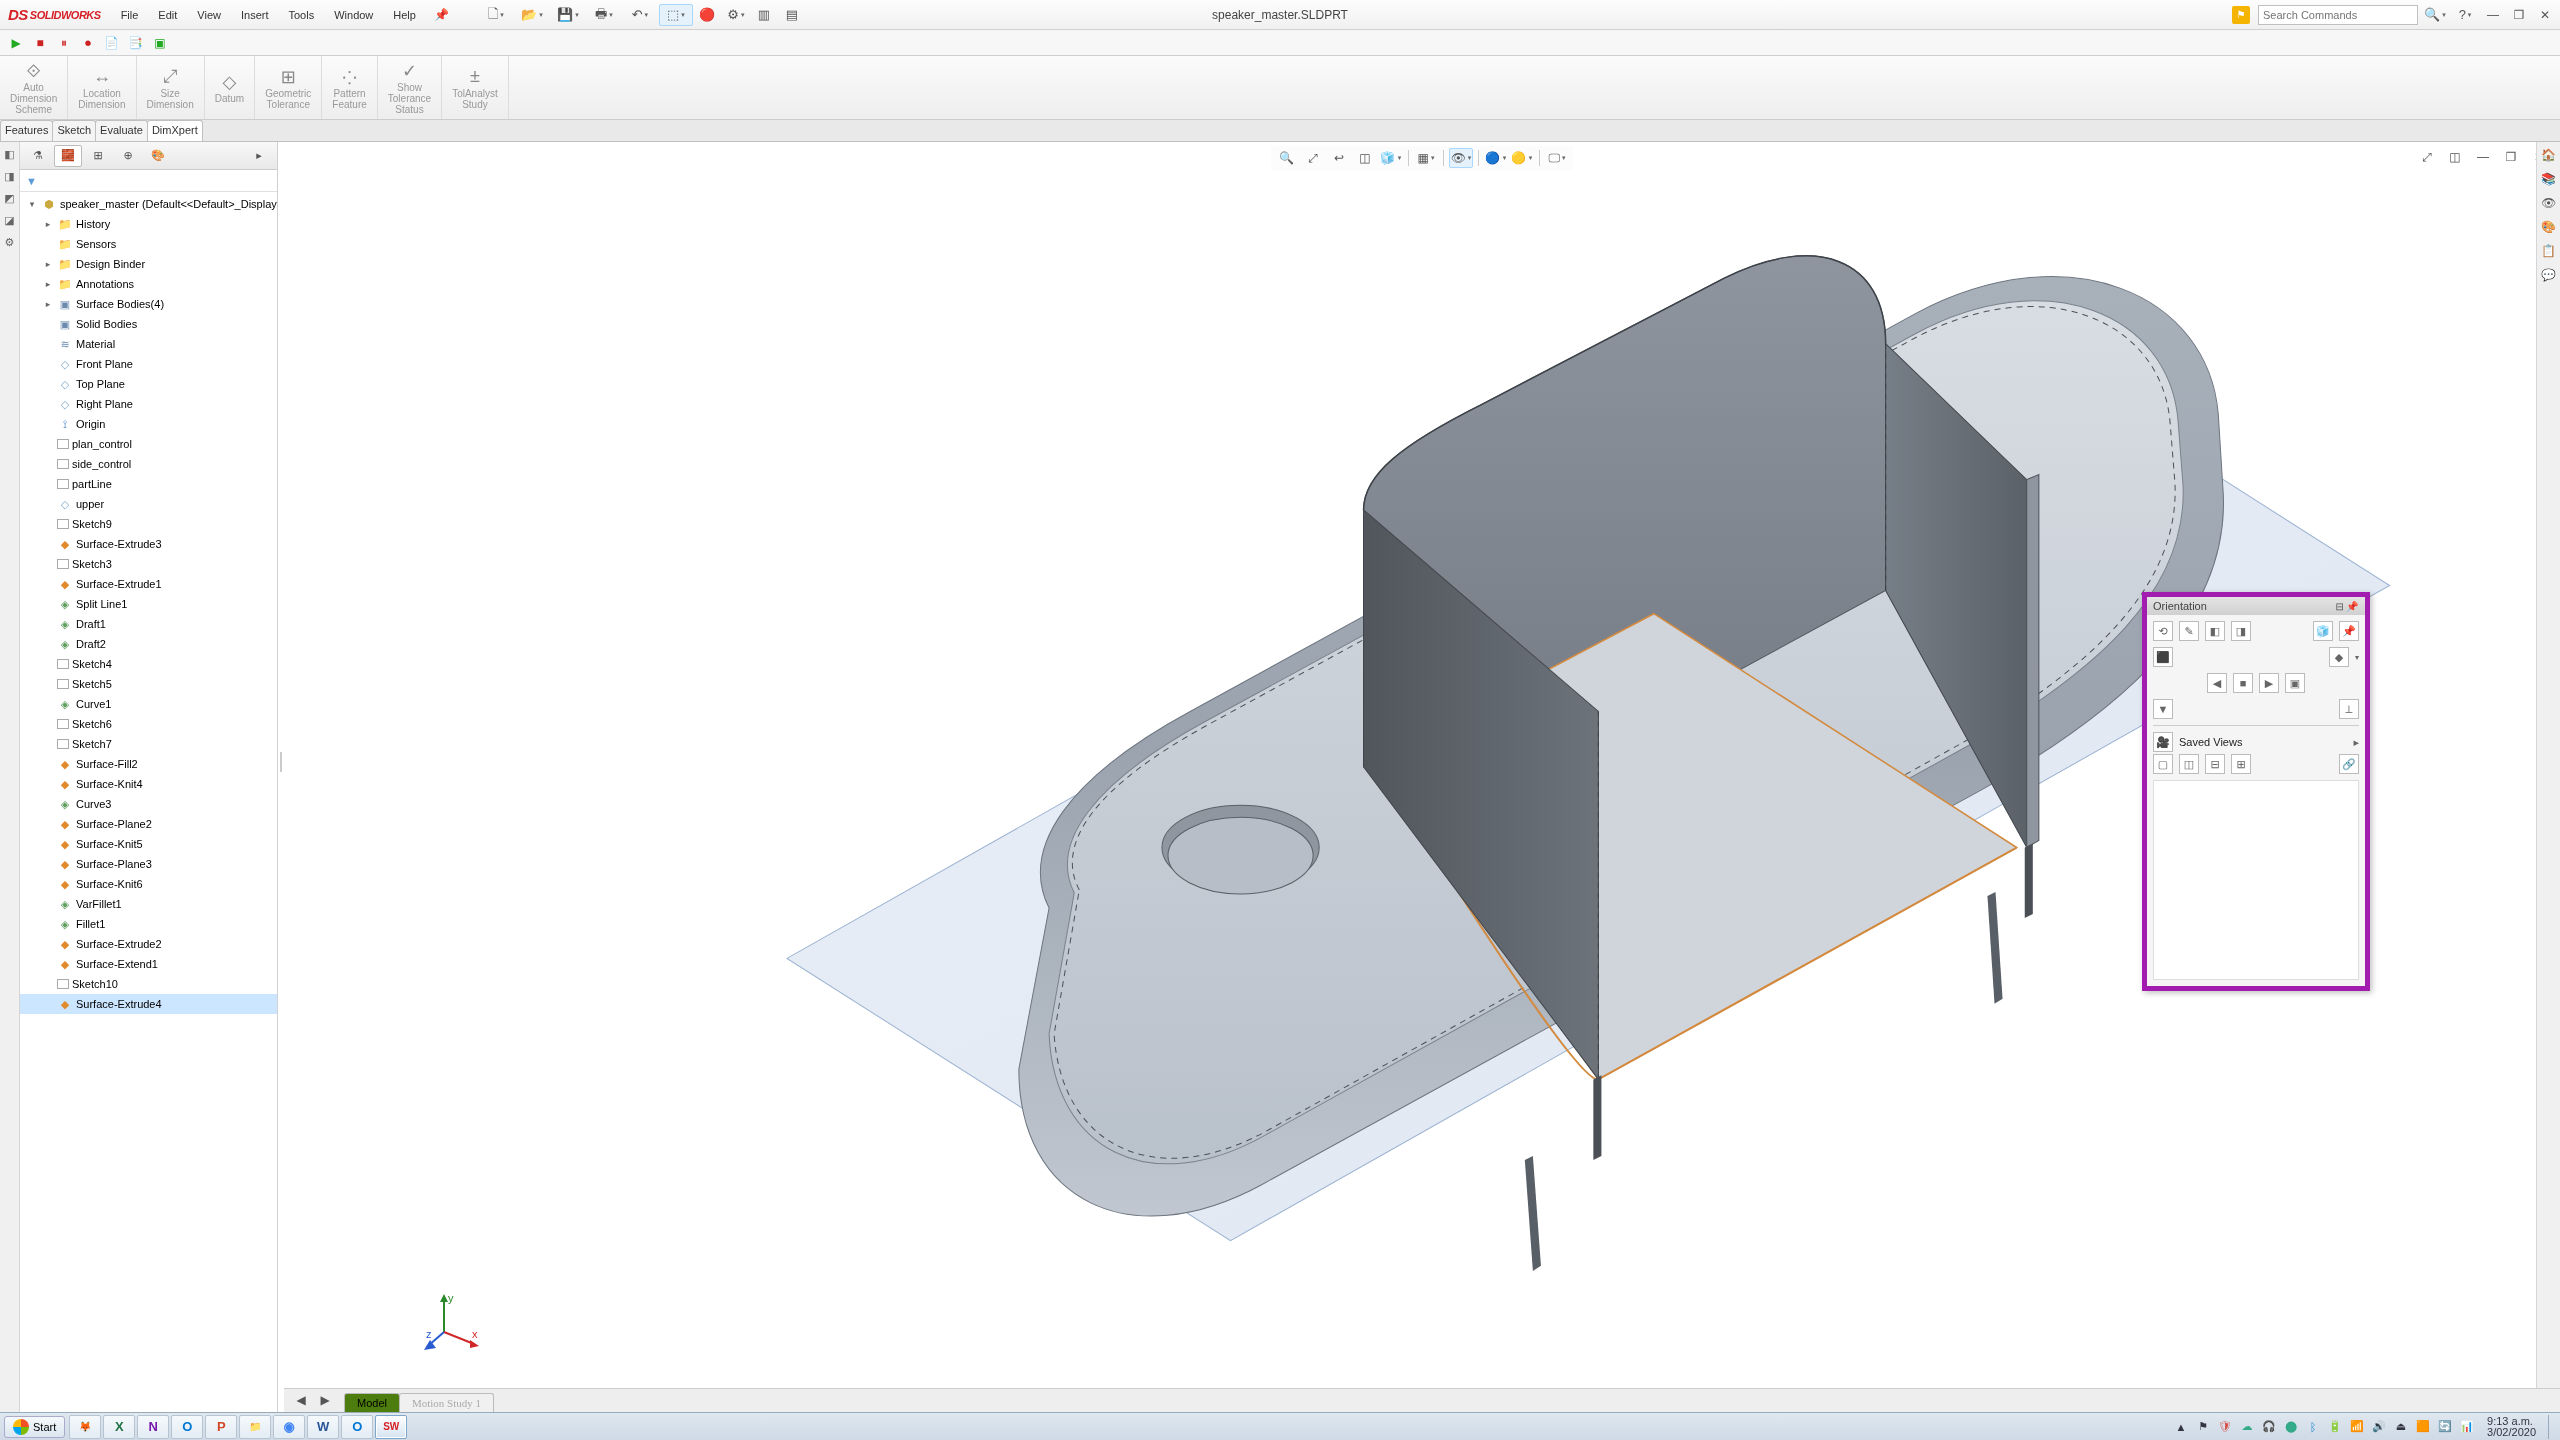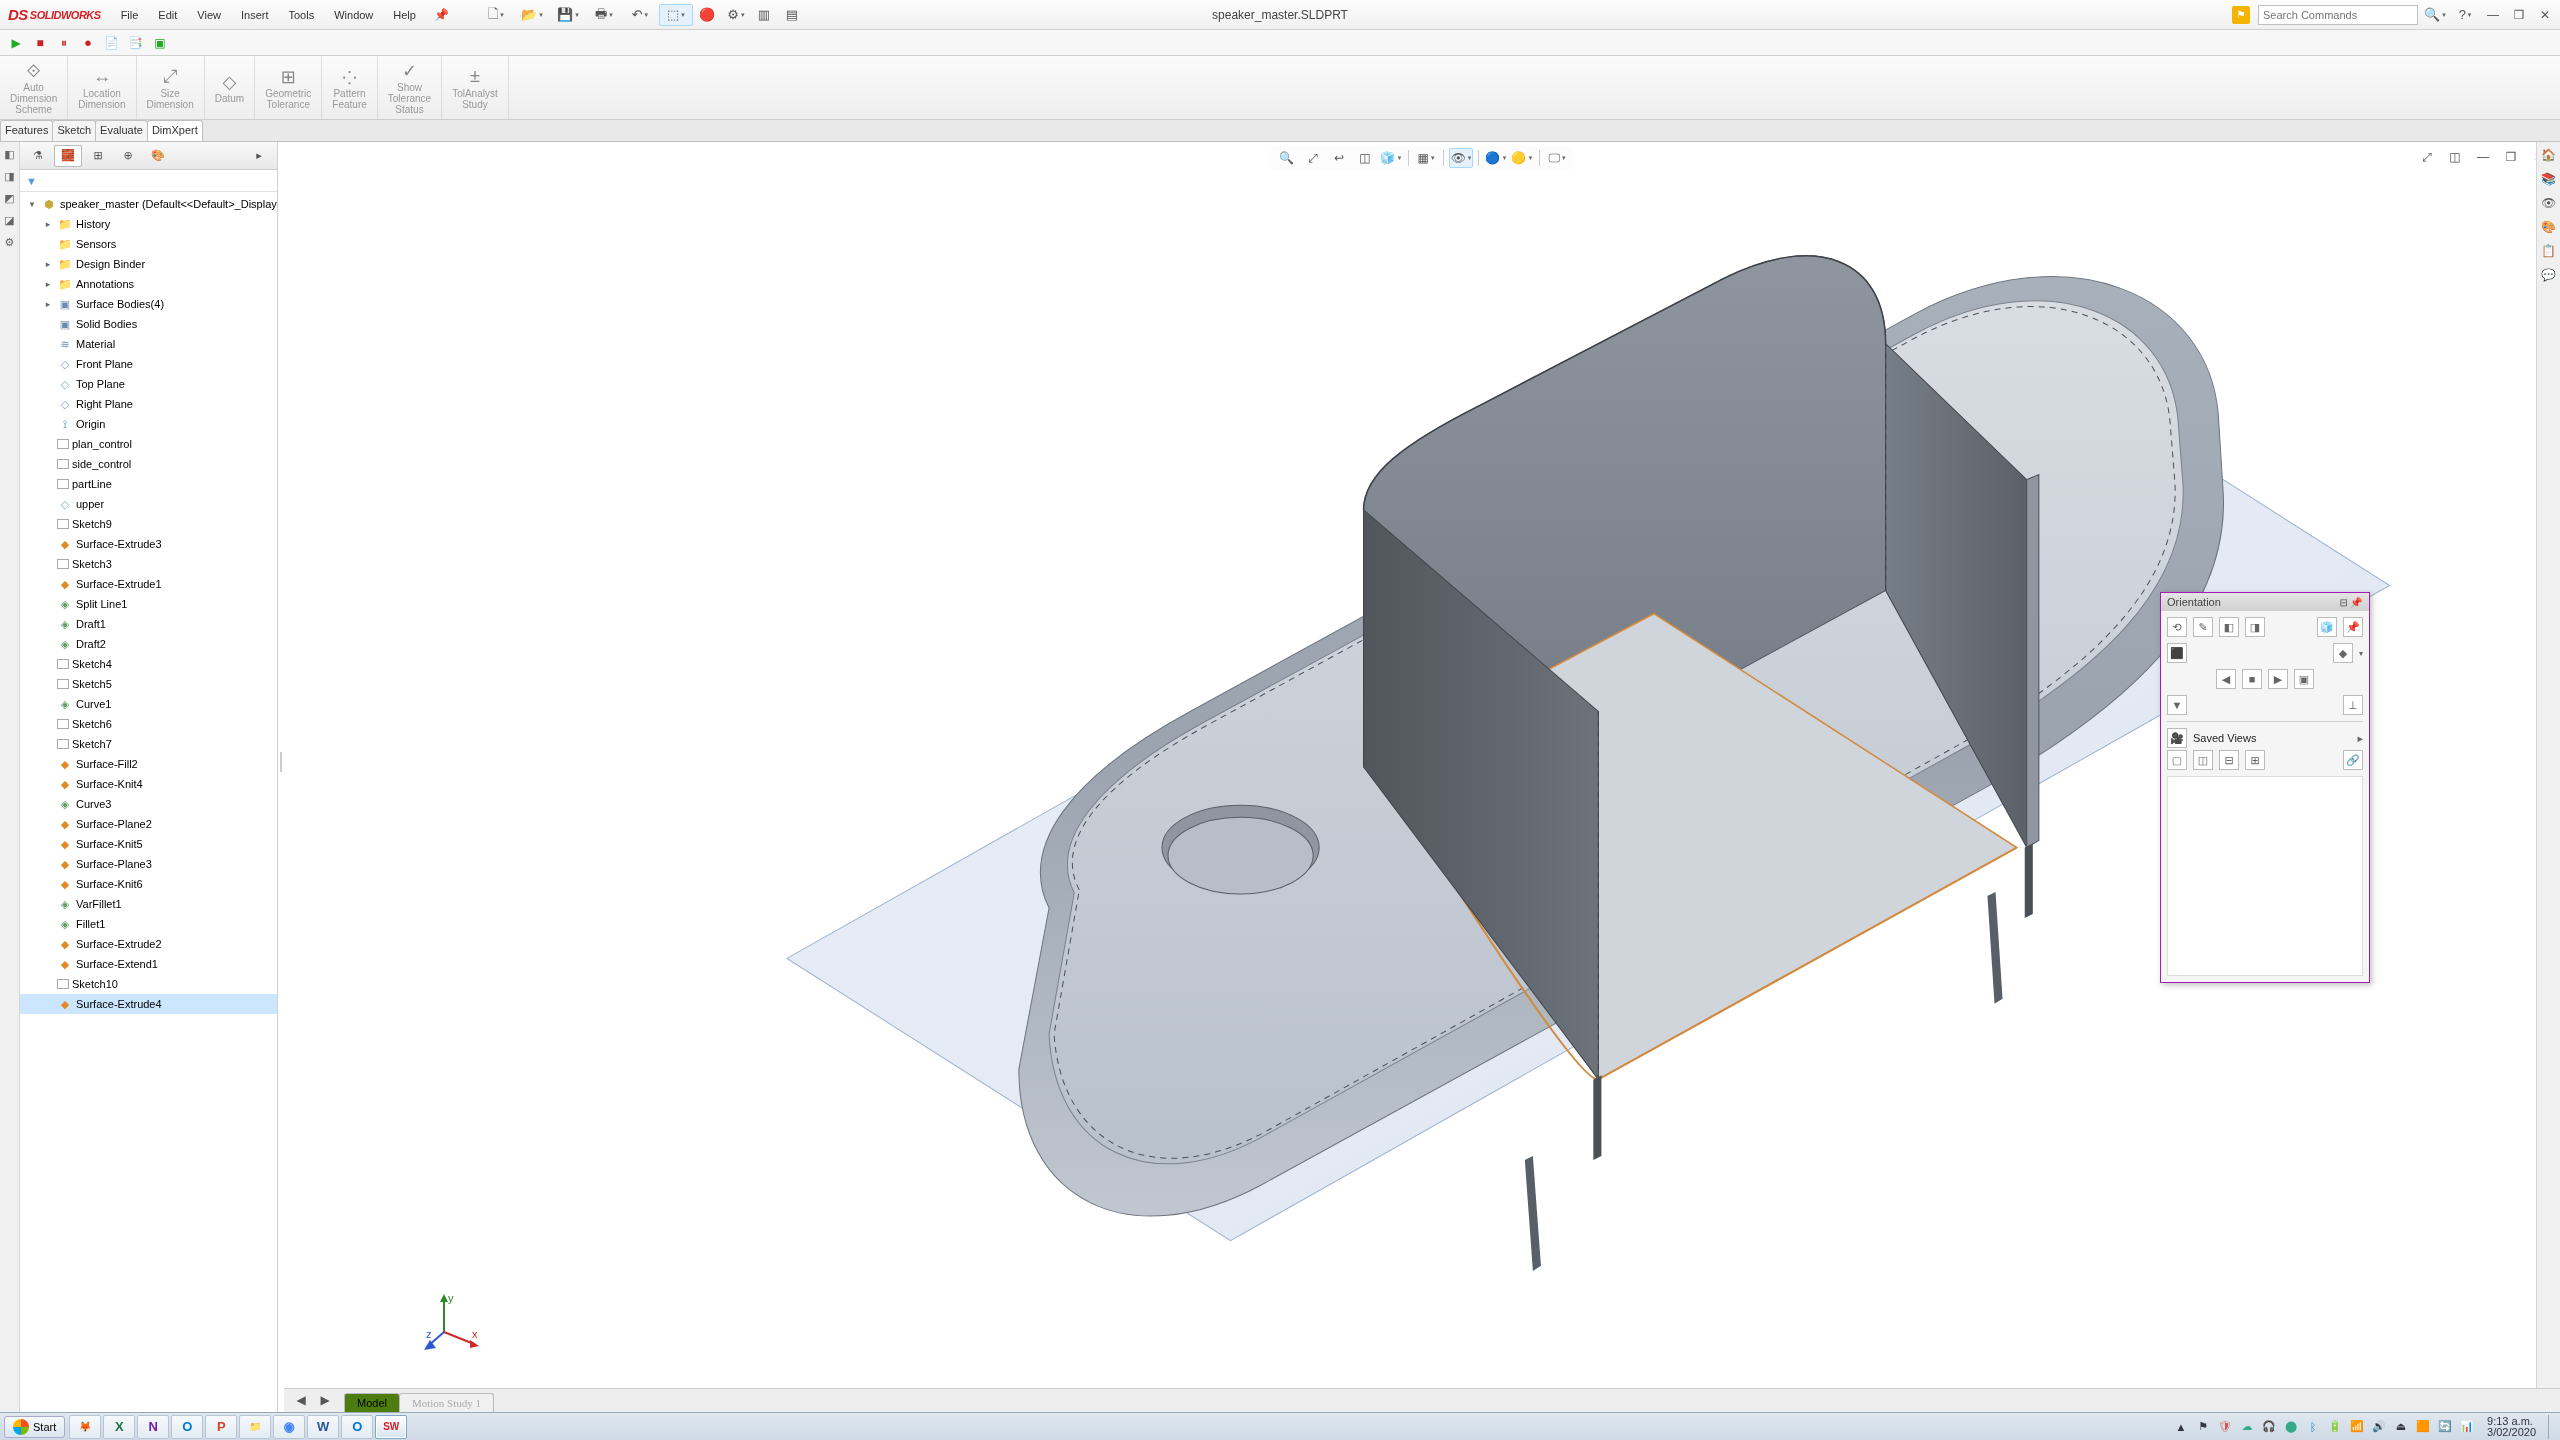--- a/index.html
+++ b/index.html
@@ -61,21 +61,21 @@
 .hud { position:absolute; top:4px; left:50%; transform:translateX(-50%); display:flex; gap:2px; background:rgba(250,250,250,0.6); padding:2px 4px; border-radius:3px; }
 .hud .tbtn { width:24px; height:20px; font-size:12px; }
 .hud-sep { width:1px; background:#ccc; margin:2px 3px; }
 .doc-win-ctrl { position:absolute; top:6px; right:10px; display:flex; gap:6px; }
 .splitter { width:6px; background:transparent; cursor:col-resize; position:relative; }
 .splitter::before { content:""; position:absolute; left:2px; top:48%; width:2px; height:20px; background:#ccc; }
 
 .rside { position:absolute; right:0; top:0; width:24px; height:100%; background:#f0f0f0; border-left:1px solid #d5d5d5; display:flex; flex-direction:column; align-items:center; padding-top:6px; gap:6px; }
 .rside div { width:18px; height:18px; color:#555; font-size:12px; text-align:center; }
 
-.orient { position:absolute; right:190px; top:450px; width:210px; background:#f5f5f5; border:1px solid #a21caf; box-shadow:2px 2px 6px rgba(0,0,0,.25); }
+.orient { position:absolute; right:190px; top:450px; width:228px; background:#f5f5f5; border:5px solid #a21caf; box-shadow:2px 2px 6px rgba(0,0,0,.25); }
 .orient-title { background:linear-gradient(#e4e4e4,#d0d0d0); height:18px; font-size:10px; padding:2px 6px; color:#444; display:flex; align-items:center; }
 .orient-title .pin { margin-left:auto; font-size:10px; color:#555; }
 .orient-body { padding:6px; }
 .orow { display:flex; gap:6px; margin-bottom:6px; align-items:center; }
 .obox { width:20px; height:20px; border:1px solid #bbb; background:#fff; display:flex; align-items:center; justify-content:center; color:#666; font-size:11px; }
 .orow .spacer { flex:1; }
 .osep { height:1px; background:#ccc; margin:4px 0; }
 .osaved { display:flex; align-items:center; gap:6px; padding:2px 0; }
 .osaved .lab { font-size:11px; color:#222; }
 .orarrow { margin-left:auto; color:#666; }

